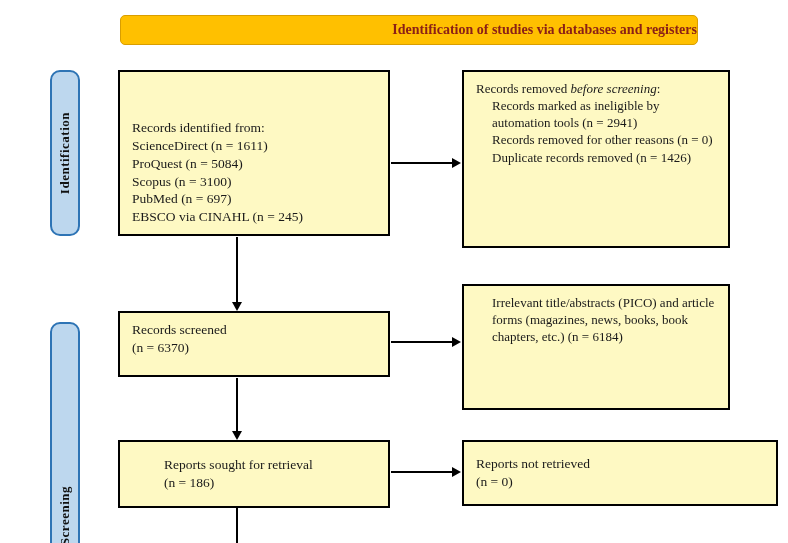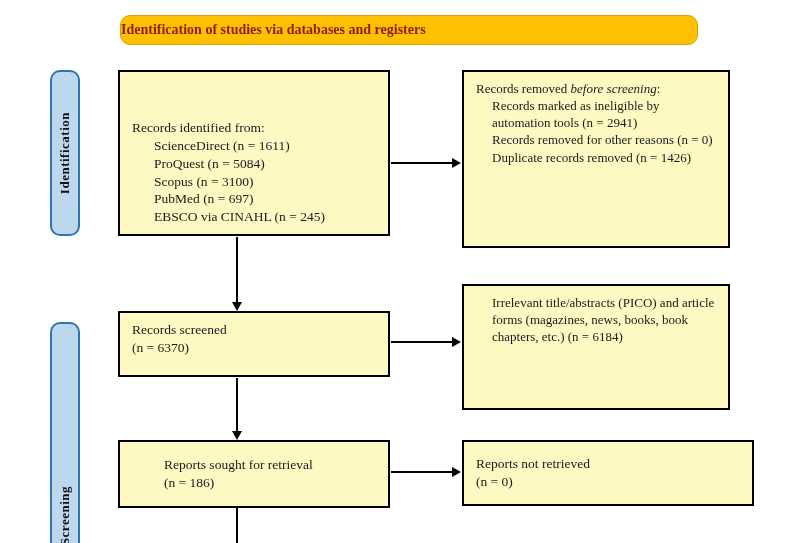--- a/index.html
+++ b/index.html
@@ -14,22 +14,22 @@
     color: #1a1a1a;
   }
 
   
   .banner {
     position: absolute;
     left: 120px; top: 15px;
     width: 578px; height: 30px;
     background: var(--banner-bg, #FFC000);
     border: 1px solid var(--banner-border, #D99E00);
-    border-radius: 10px;
-    display: flex; align-items: center; justify-content: flex-start;
+    border-radius: 5px;
+    display: flex; align-items: center; justify-content: flex-end;
     box-sizing: border-box;
   }
   .banner span {
     font-weight: bold;
     font-size: 14px;
     color: var(--banner-text, #8B2016);
   }
 
   
   .sidebar {
@@ -57,30 +57,30 @@
   
   .fbox {
     position: absolute;
     background: #fef9c3;
     border: 2px solid var(--box-border, #000000);
     box-sizing: border-box;
     font-size: 13.5px;
     line-height: 1.32;
   }
   .fbox .inner { padding: 8px 10px 8px 12px; }
-  .indent  { margin-left: 22px; }
+  .indent  { }
   .indent2 { margin-left: 16px; }
   .em { font-style: italic; }
 
   #box-identified   { left: 118px; top: 70px;  width: 272px; height: 166px; display: flex; flex-direction: column; justify-content: flex-end; }
   #box-removed      { left: 462px; top: 70px;  width: 268px; height: 178px; font-size: 13px; }
   #box-screened     { left: 118px; top: 311px; width: 272px; height: 66px;  display: flex; flex-direction: column; justify-content: flex-start; }
   #box-excluded     { left: 462px; top: 284px; width: 268px; height: 126px; font-size: 13px; }
   #box-sought       { left: 118px; top: 440px; width: 272px; height: 68px;  display: flex; flex-direction: column; justify-content: center; padding-left: 32px; }
-  #box-notretrieved { left: 462px; top: 440px; width: 292px; height: 66px;  display: flex; flex-direction: column; justify-content: center; }
+  #box-notretrieved { left: 462px; top: 440px; width: 316px; height: 66px;  display: flex; flex-direction: column; justify-content: center; }
 
   
   .hline { position: absolute; height: 2px; background: var(--arrow, #000000); }
   .vline { position: absolute; width: 2px;  background: var(--arrow, #000000); }
   .arrow-right {
     position: absolute; width: 0; height: 0;
     border-left: 9px solid var(--arrow, #000000);
     border-top: 5px solid transparent;
     border-bottom: 5px solid transparent;
   }

